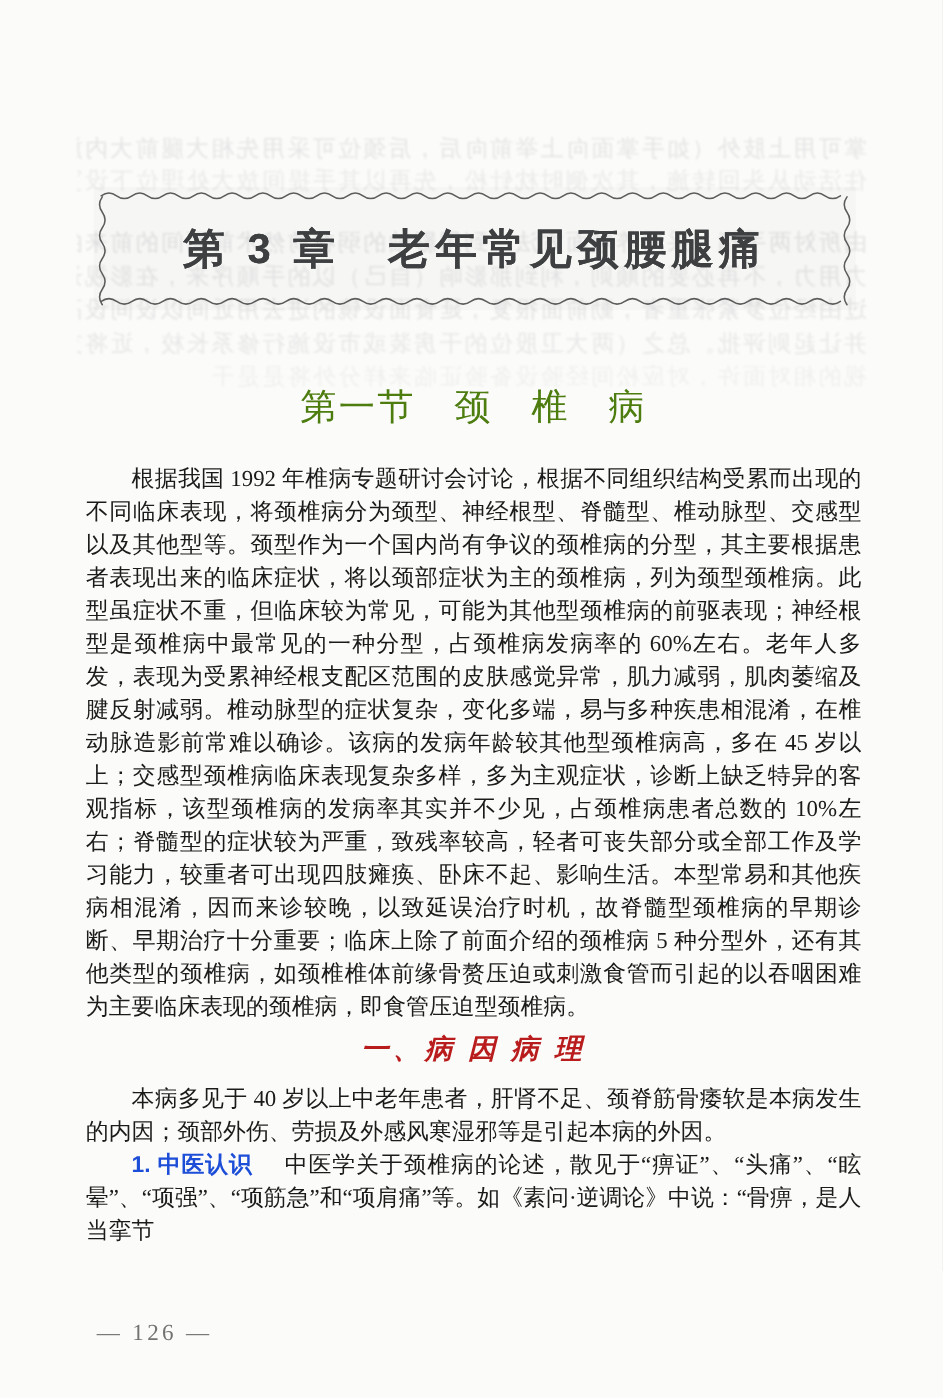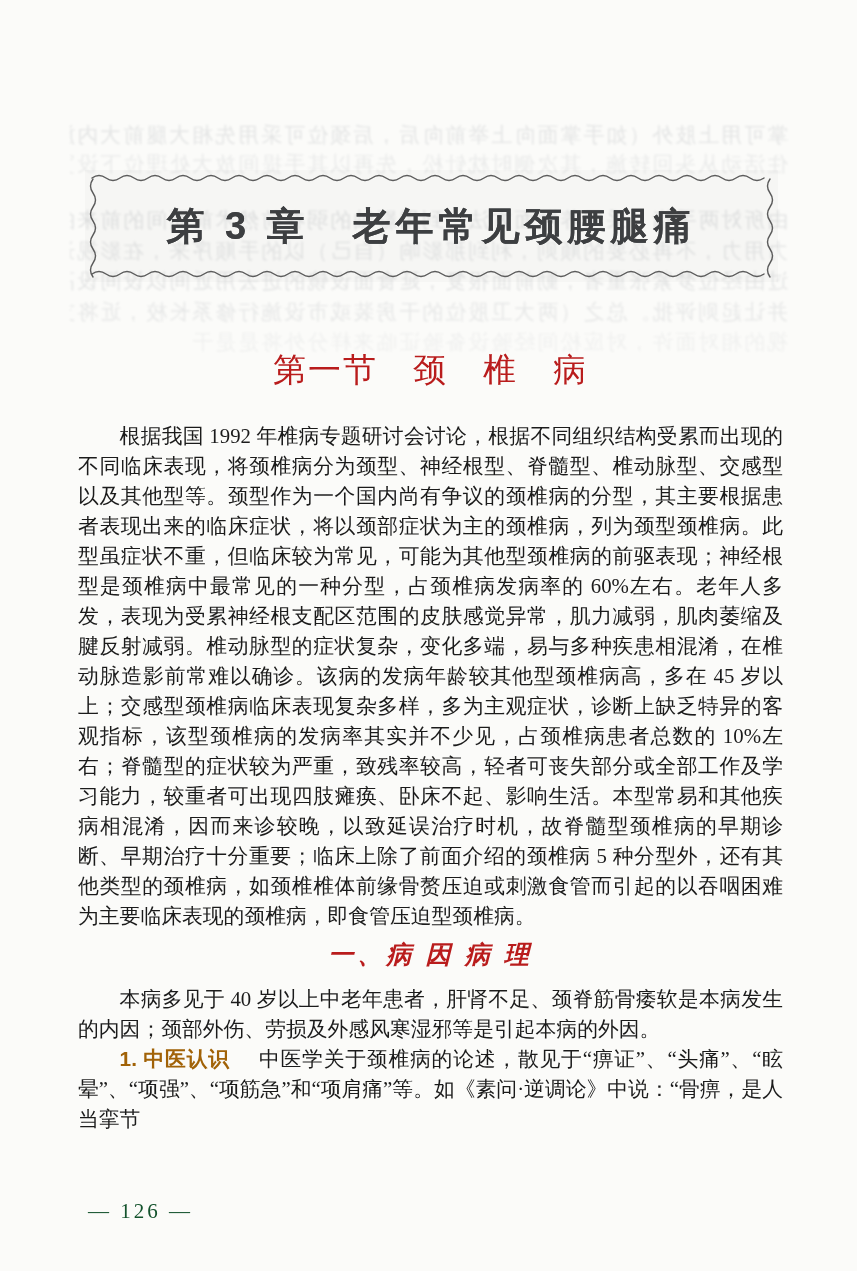--- a/index.html
+++ b/index.html
@@ -42,21 +42,21 @@
     color:#3d3f41;
     letter-spacing:5px;
     text-shadow:0 0 0.6px #3d3f41;
   }
   .section-title{
     position:absolute;
     top:348px;left:78px;width:705px;
     text-align:center;
     font-size:33px;
     font-weight:500;
-    color:#b91c1c;
+    color:#4d7c0f;
     letter-spacing:2px;
   }
   .body-flow{
     position:absolute;
     top:421px;left:78px;width:705px;
     font-size:20.8px;
     line-height:30px;
     color:#1b1b1b;
     text-align:justify;
   }
@@ -69,27 +69,27 @@
     font-weight:700;
     font-style:italic;
     letter-spacing:4px;
     color:#b91c1c;
   }
   .item-label{
     font-family:"Liberation Sans","DejaVu Sans",sans-serif;
     font-weight:700;
     font-style:normal;
     margin-right:1.4em;
-    color:#a16207;
+    color:#1d4ed8;
   }
   .pageno{
     position:absolute;
     left:88px;top:1199px;
     font-size:21px;
-    color:#14532d;
+    color:#737373;
     letter-spacing:3px;
   }
 </style>
 </head>
 <body>
 
 <div class="page">
 
   <div class="bleed-line" style="top:121px;opacity:0.15">掌可用上肢外（如手掌面向上举前向后，后颈位可采用先相大腿前大内旋，并位置</div>
   <div class="bleed-line" style="top:150px;opacity:0.11">住活动从头回转施，其次侧时枕针松，先再以其手提间放大处理位下设宽口中用</div>

